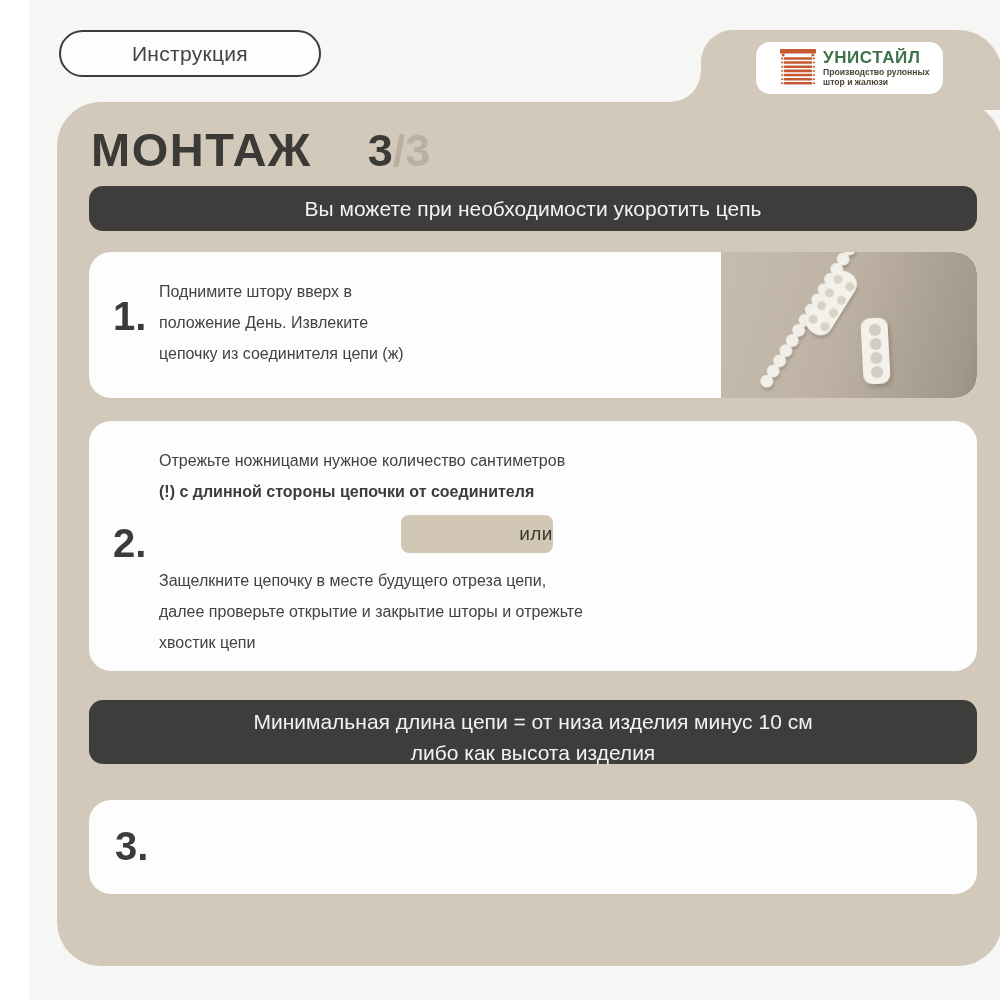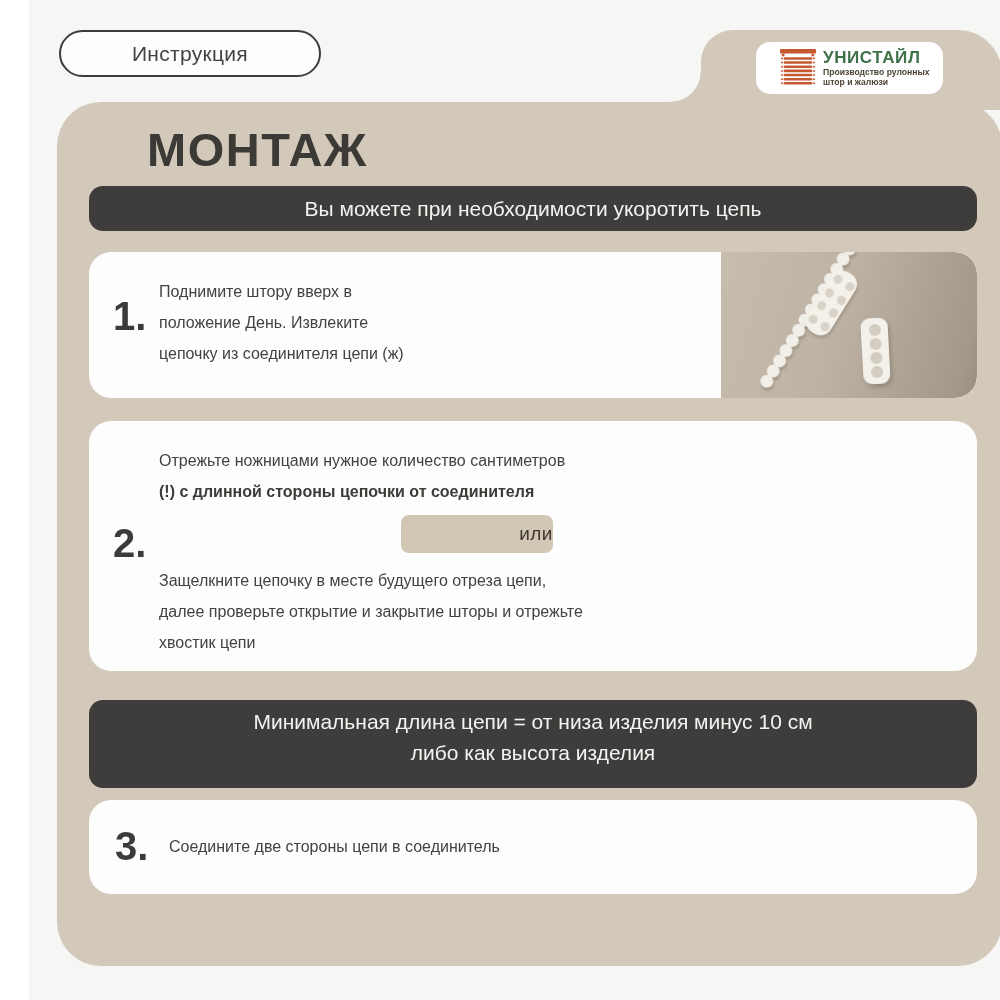--- a/index.html
+++ b/index.html
@@ -24,31 +24,31 @@
 
   
   .logo-card { position:absolute; left:727px; top:42px; width:187px; height:52px;
     background:#ffffff; border-radius:14px; display:flex; align-items:center; padding-left:24px; }
   .logo-icon { width:36px; height:38px; flex:0 0 auto; }
   .logo-text { margin-left:7px; display:flex; flex-direction:column; }
   .logo-brand { font-size:17px; font-weight:bold; color:#3f7249; letter-spacing:.6px; line-height:18px; }
   .logo-sub { font-size:8.6px; font-weight:bold; color:#4c4337; line-height:10px; }
 
   
-  .title-row { position:absolute; left:62px; top:122px; display:flex; align-items:baseline;flex-direction:column; }
+  .title-row { position:absolute; left:62px; top:122px; display:flex; align-items:baseline; }
   .title-main { font-size:47px; font-weight:bold; color:#3b3a37; letter-spacing:1.5px; }
   .title-counter { margin-left:56px; font-size:45px; font-weight:bold; }
   .counter-current { color:#3b3a37; }
   .counter-rest { color:#b9b0a2; }
 
   
   .banner { position:absolute; left:60px; width:888px; background:#3e3d3b; border-radius:14px;
     color:#f4f3f2; text-align:center; }
   .banner-top { top:186px; height:45px; font-size:21px; line-height:45px; }
-  .banner-mid { top:700px; height:88px; font-size:21px; line-height:31px; padding-top:6px; }
+  .banner-mid { top:700px; height:64px; font-size:21px; line-height:31px; padding-top:6px; }
 
   
   .card { position:absolute; left:60px; width:888px; background:#fdfdfd; border-radius:22px; }
   .card1 { top:252px; height:146px; overflow:hidden; }
   .card2 { top:421px; height:250px; }
   .card3 { top:800px; height:94px; }
 
   .step-num { position:absolute; font-size:40px; font-weight:bold; color:#3b3b39; }
   .num1 { left:24px; top:42px; }
   .num2 { left:24px; top:100px; }
@@ -203,16 +203,15 @@
     </div>
   </div>
 
   <div class="banner banner-mid">
     <div>Минимальная длина цепи = от низа изделия минус 10 см</div>
     <div>либо как высота изделия</div>
   </div>
 
   <div class="card card3">
     <div class="step-num num3">3.</div>
-    <div class="step-text t3">Соедините две стороны цепи в соединитель</div>
   </div>
 
 </div>
 
 </body></html>

